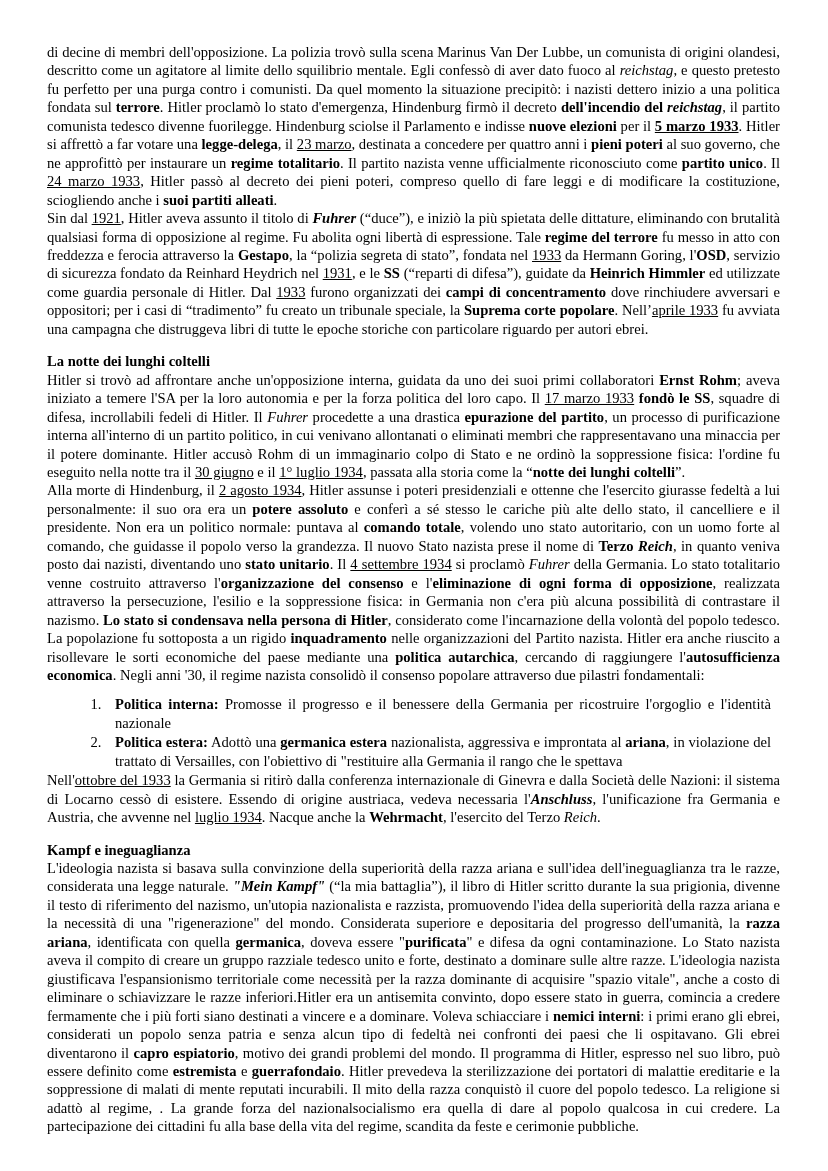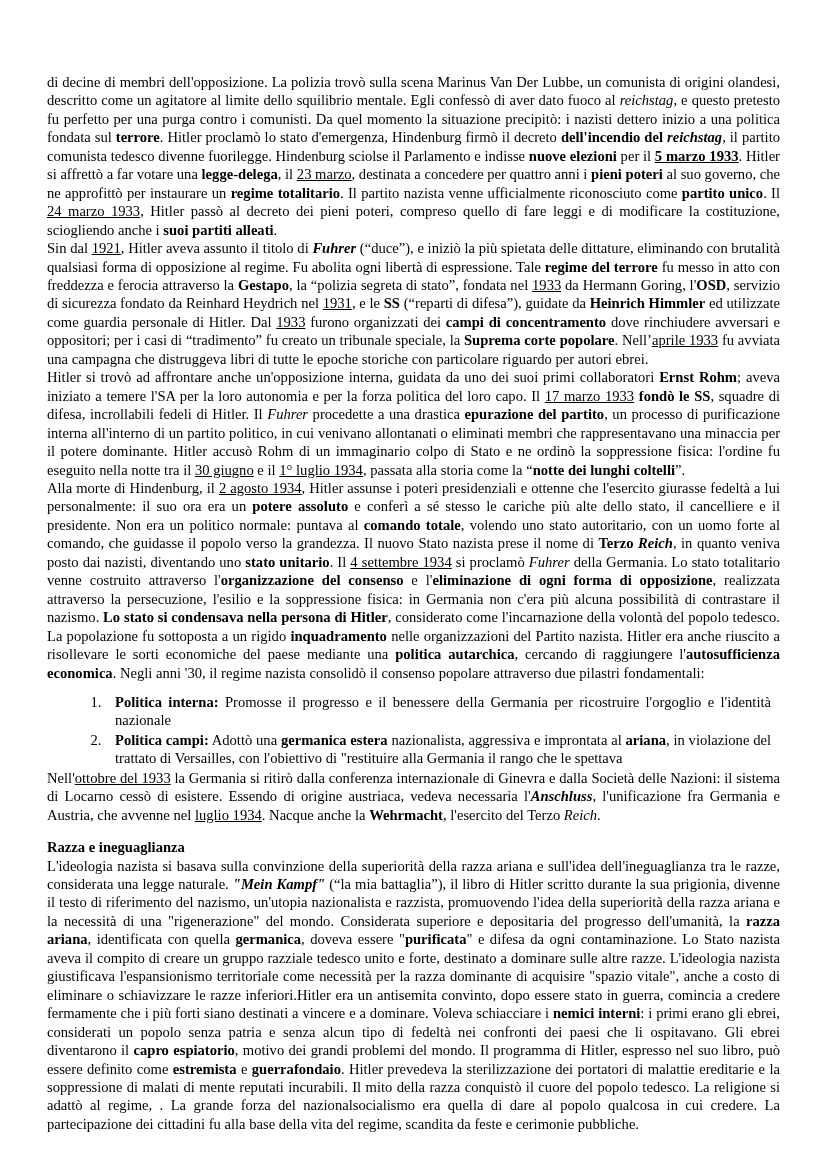--- a/index.html
+++ b/index.html
@@ -6,21 +6,21 @@
   html, body {
     margin: 0;
     padding: 0;
     background: #ffffff;
   }
   .page {
     width: 828px;
     height: 1171px;
     box-sizing: border-box;
     background: #ffffff;
-    padding: 67px 48px 40px 47px;
+    padding: 37px 48px 40px 47px;
     font-family: "Liberation Serif", "DejaVu Serif", serif;
     font-size: 14.6px;
     line-height: 1.265;
     color: #000000;
     text-align: justify;
     text-justify: inter-word;
     position: relative;
     overflow: hidden;
   }
   .doc-body {
@@ -61,23 +61,24 @@
     font-weight: normal;
   }
 </style>
 </head>
 <body>
 
 <div class="page">
   <div class="doc-body">
       <p class="para">di decine di membri dell'opposizione. La polizia trovò sulla scena Marinus Van Der Lubbe, un comunista di origini olandesi, descritto come un agitatore al limite dello squilibrio mentale. Egli confessò di aver dato fuoco al <i>reichstag</i>, e questo pretesto fu perfetto per una purga contro i comunisti. Da quel momento la situazione precipitò: i nazisti dettero inizio a una politica fondata sul <b>terrore</b>. Hitler proclamò lo stato d'emergenza, Hindenburg firmò il decreto <b>dell'incendio del <i>reichstag</i></b>, il partito comunista tedesco divenne fuorilegge. Hindenburg sciolse il Parlamento e indisse <b>nuove elezioni</b> per il <span class="bu">5 marzo 1933</span>. Hitler si affrettò a far votare una <b>legge-delega</b>, il <span class="u">23 marzo</span>, destinata a concedere per quattro anni i <b>pieni poteri</b> al suo governo, che ne approfittò per instaurare un <b>regime totalitario</b>. Il partito nazista venne ufficialmente riconosciuto come <b>partito unico</b>. Il <span class="u">24 marzo 1933</span>, Hitler passò al decreto dei pieni poteri, compreso quello di fare leggi e di modificare la costituzione, sciogliendo anche i <b>suoi partiti alleati</b>.</p>
       <p class="para">Sin dal <span class="u">1921</span>, Hitler aveva assunto il titolo di <span class="bi">Fuhrer</span> (“duce”), e iniziò la più spietata delle dittature, eliminando con brutalità qualsiasi forma di opposizione al regime. Fu abolita ogni libertà di espressione. Tale <b>regime del terrore</b> fu messo in atto con freddezza e ferocia attraverso la <b>Gestapo</b>, la “polizia segreta di stato”, fondata nel <span class="u">1933</span> da Hermann Goring, l'<b>OSD</b>, servizio di sicurezza fondato da Reinhard Heydrich nel <span class="u">1931</span>, e le <b>SS</b> (“reparti di difesa”), guidate da <b>Heinrich Himmler</b> ed utilizzate come guardia personale di Hitler. Dal <span class="u">1933</span> furono organizzati dei <b>campi di concentramento</b> dove rinchiudere avversari e oppositori; per i casi di “tradimento” fu creato un tribunale speciale, la <b>Suprema corte popolare</b>. Nell’<span class="u">aprile 1933</span> fu avviata una campagna che distruggeva libri di tutte le epoche storiche con particolare riguardo per autori ebrei.</p>
+      <h2 class="section-heading">La notte dei lunghi coltelli</h2>
       <p class="para">Hitler si trovò ad affrontare anche un'opposizione interna, guidata da uno dei suoi primi collaboratori <b>Ernst Rohm</b>; aveva iniziato a temere l'SA per la loro autonomia e per la forza politica del loro capo. Il <span class="u">17 marzo 1933</span> <b>fondò le SS</b>, squadre di difesa, incrollabili fedeli di Hitler. Il <i>Fuhrer</i> procedette a una drastica <b>epurazione del partito</b>, un processo di purificazione interna all'interno di un partito politico, in cui venivano allontanati o eliminati membri che rappresentavano una minaccia per il potere dominante. Hitler accusò Rohm di un immaginario colpo di Stato e ne ordinò la soppressione fisica: l'ordine fu eseguito nella notte tra il <span class="u">30 giugno</span> e il <span class="u">1° luglio 1934</span>, passata alla storia come la “<b>notte dei lunghi coltelli</b>”.</p>
       <p class="para">Alla morte di Hindenburg, il <span class="u">2 agosto 1934</span>, Hitler assunse i poteri presidenziali e ottenne che l'esercito giurasse fedeltà a lui personalmente: il suo ora era un <b>potere assoluto</b> e conferì a sé stesso le cariche più alte dello stato, il cancelliere e il presidente. Non era un politico normale: puntava al <b>comando totale</b>, volendo uno stato autoritario, con un uomo forte al comando, che guidasse il popolo verso la grandezza. Il nuovo Stato nazista prese il nome di <b>Terzo <i>Reich</i></b>, in quanto veniva posto dai nazisti, diventando uno <b>stato unitario</b>. Il <span class="u">4 settembre 1934</span> si proclamò <i>Fuhrer</i> della Germania. Lo stato totalitario venne costruito attraverso l'<b>organizzazione del consenso</b> e l'<b>eliminazione di ogni forma di opposizione</b>, realizzata attraverso la persecuzione, l'esilio e la soppressione fisica: in Germania non c'era più alcuna possibilità di contrastare il nazismo. <b>Lo stato si condensava nella persona di Hitler</b>, considerato come l'incarnazione della volontà del popolo tedesco. La popolazione fu sottoposta a un rigido <b>inquadramento</b> nelle organizzazioni del Partito nazista. Hitler era anche riuscito a risollevare le sorti economiche del paese mediante una <b>politica autarchica</b>, cercando di raggiungere l'<b>autosufficienza economica</b>. Negli anni '30, il regime nazista consolidò il consenso popolare attraverso due pilastri fondamentali:</p>
       <ol class="numlist">
         <li><b>Politica interna:</b> Promosse il progresso e il benessere della Germania per ricostruire l'orgoglio e l'identità nazionale</li>
-        <li><b>Politica campi:</b> Adottò una <b>germanica estera</b> nazionalista, aggressiva e improntata al <b>ariana</b>, in violazione del trattato di Versailles, con l'obiettivo di "restituire alla Germania il rango che le spettava</li>
+        <li><b>Politica estera:</b> Adottò una <b>germanica estera</b> nazionalista, aggressiva e improntata al <b>ariana</b>, in violazione del trattato di Versailles, con l'obiettivo di "restituire alla Germania il rango che le spettava</li>
       </ol>
       <p class="para spacer-para">Nell'<span class="u">ottobre del 1933</span> la Germania si ritirò dalla conferenza internazionale di Ginevra e dalla Società delle Nazioni: il sistema di Locarno cessò di esistere. Essendo di origine austriaca, vedeva necessaria l'<span class="bi">Anschluss</span>, l'unificazione fra Germania e Austria, che avvenne nel <span class="u">luglio 1934</span>. Nacque anche la <b>Wehrmacht</b>, l'esercito del Terzo <i>Reich</i>.</p>
-      <h2 class="section-heading">Razza e ineguaglianza</h2>
+      <h2 class="section-heading">Kampf e ineguaglianza</h2>
       <p class="para">L'ideologia nazista si basava sulla convinzione della superiorità della razza ariana e sull'idea dell'ineguaglianza tra le razze, considerata una legge naturale. <span class="bi">"Mein Kampf"</span> (“la mia battaglia”), il libro di Hitler scritto durante la sua prigionia, divenne il testo di riferimento del nazismo, un'utopia nazionalista e razzista, promuovendo l'idea della superiorità della razza ariana e la necessità di una "rigenerazione" del mondo. Considerata superiore e depositaria del progresso dell'umanità, la <b>razza ariana</b>, identificata con quella <b>germanica</b>, doveva essere "<b>purificata</b>" e difesa da ogni contaminazione. Lo Stato nazista aveva il compito di creare un gruppo razziale tedesco unito e forte, destinato a dominare sulle altre razze. L'ideologia nazista giustificava l'espansionismo territoriale come necessità per la razza dominante di acquisire "spazio vitale", anche a costo di eliminare o schiavizzare le razze inferiori.Hitler era un antisemita convinto, dopo essere stato in guerra, comincia a credere fermamente che i più forti siano destinati a vincere e a dominare. Voleva schiacciare i <b>nemici interni</b>: i primi erano gli ebrei, considerati un popolo senza patria e senza alcun tipo di fedeltà nei confronti dei paesi che li ospitavano. Gli ebrei diventarono il <b>capro espiatorio</b>, motivo dei grandi problemi del mondo. Il programma di Hitler, espresso nel suo libro, può essere definito come <b>estremista</b> e <b>guerrafondaio</b>. Hitler prevedeva la sterilizzazione dei portatori di malattie ereditarie e la soppressione di malati di mente reputati incurabili. Il mito della razza conquistò il cuore del popolo tedesco. La religione si adattò al regime, . La grande forza del nazionalsocialismo era quella di dare al popolo qualcosa in cui credere. La partecipazione dei cittadini fu alla base della vita del regime, scandita da feste e cerimonie pubbliche.</p>
     </div>
 </div>
 
 </body></html>

